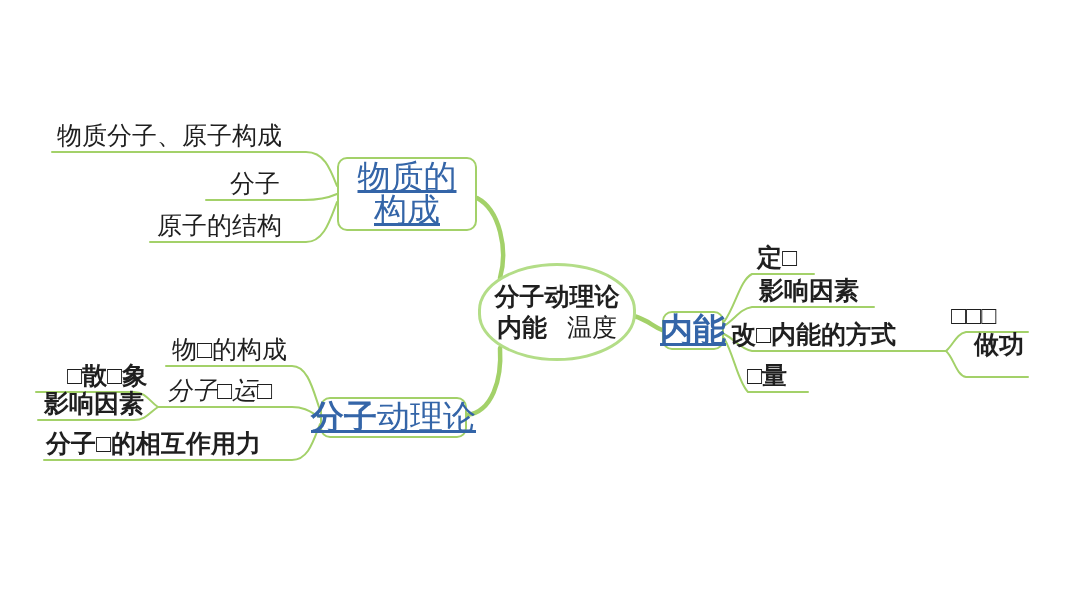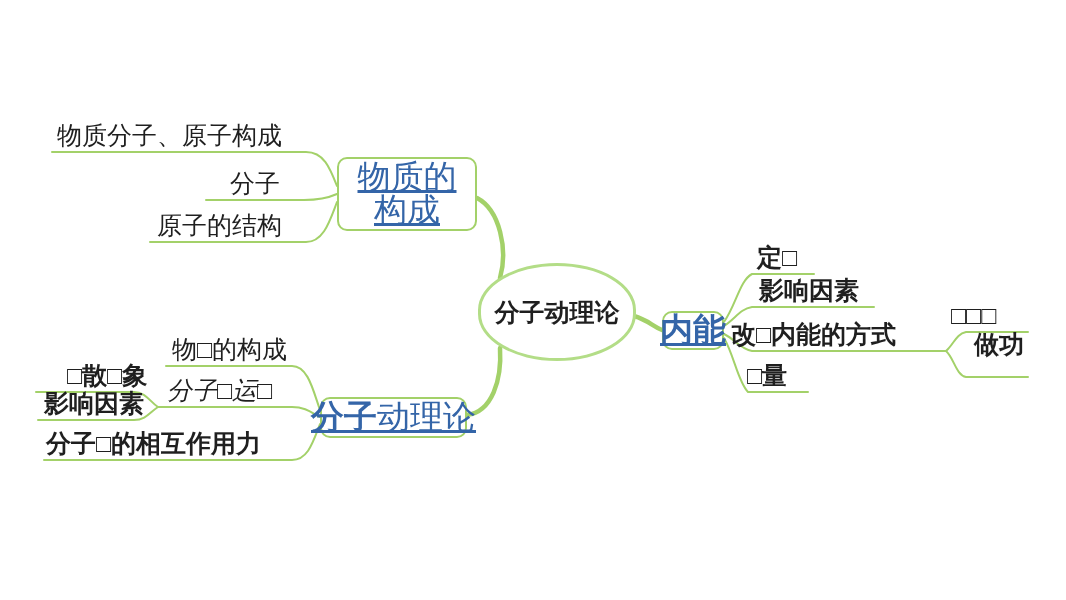--- a/index.html
+++ b/index.html
@@ -74,20 +74,23 @@
     <path class="twig" d="M 724 322 C 736 305, 740 280, 752 274 L 814 274"></path>
     <path class="twig" d="M 724 326 C 736 318, 740 309, 752 307 L 874 307"></path>
     <path class="twig" d="M 724 334 C 736 340, 740 349, 752 351 L 946 351"></path>
     <path class="twig" d="M 724 338 C 734 355, 738 382, 748 392 L 808 392"></path>
     <path class="twig" d="M 946 351 C 954 344, 956 334, 966 332 L 1028 332"></path>
     <path class="twig" d="M 946 351 C 954 358, 956 375, 966 377 L 1028 377"></path>
   </svg>
 
   <div class="center-node" style="left:478px; top:263px; width:158px; height:98px;">
     <div class="center-line1">分子动理论</div>
+    <div class="center-line2">
+      <span class="b">内能</span><span>温度</span>
+    </div>
   </div>
 
   <div class="node" style="left:337px; top:157px; width:140px; height:74px;">
     <div class="link-text">物质的</div>
     <div class="link-text">构成</div>
   </div>
 
   <div class="node" style="left:320px; top:397px; width:147px; height:41px;">
     <div class="link-text">
       <span class="b">分子</span><span>动理论</span>

